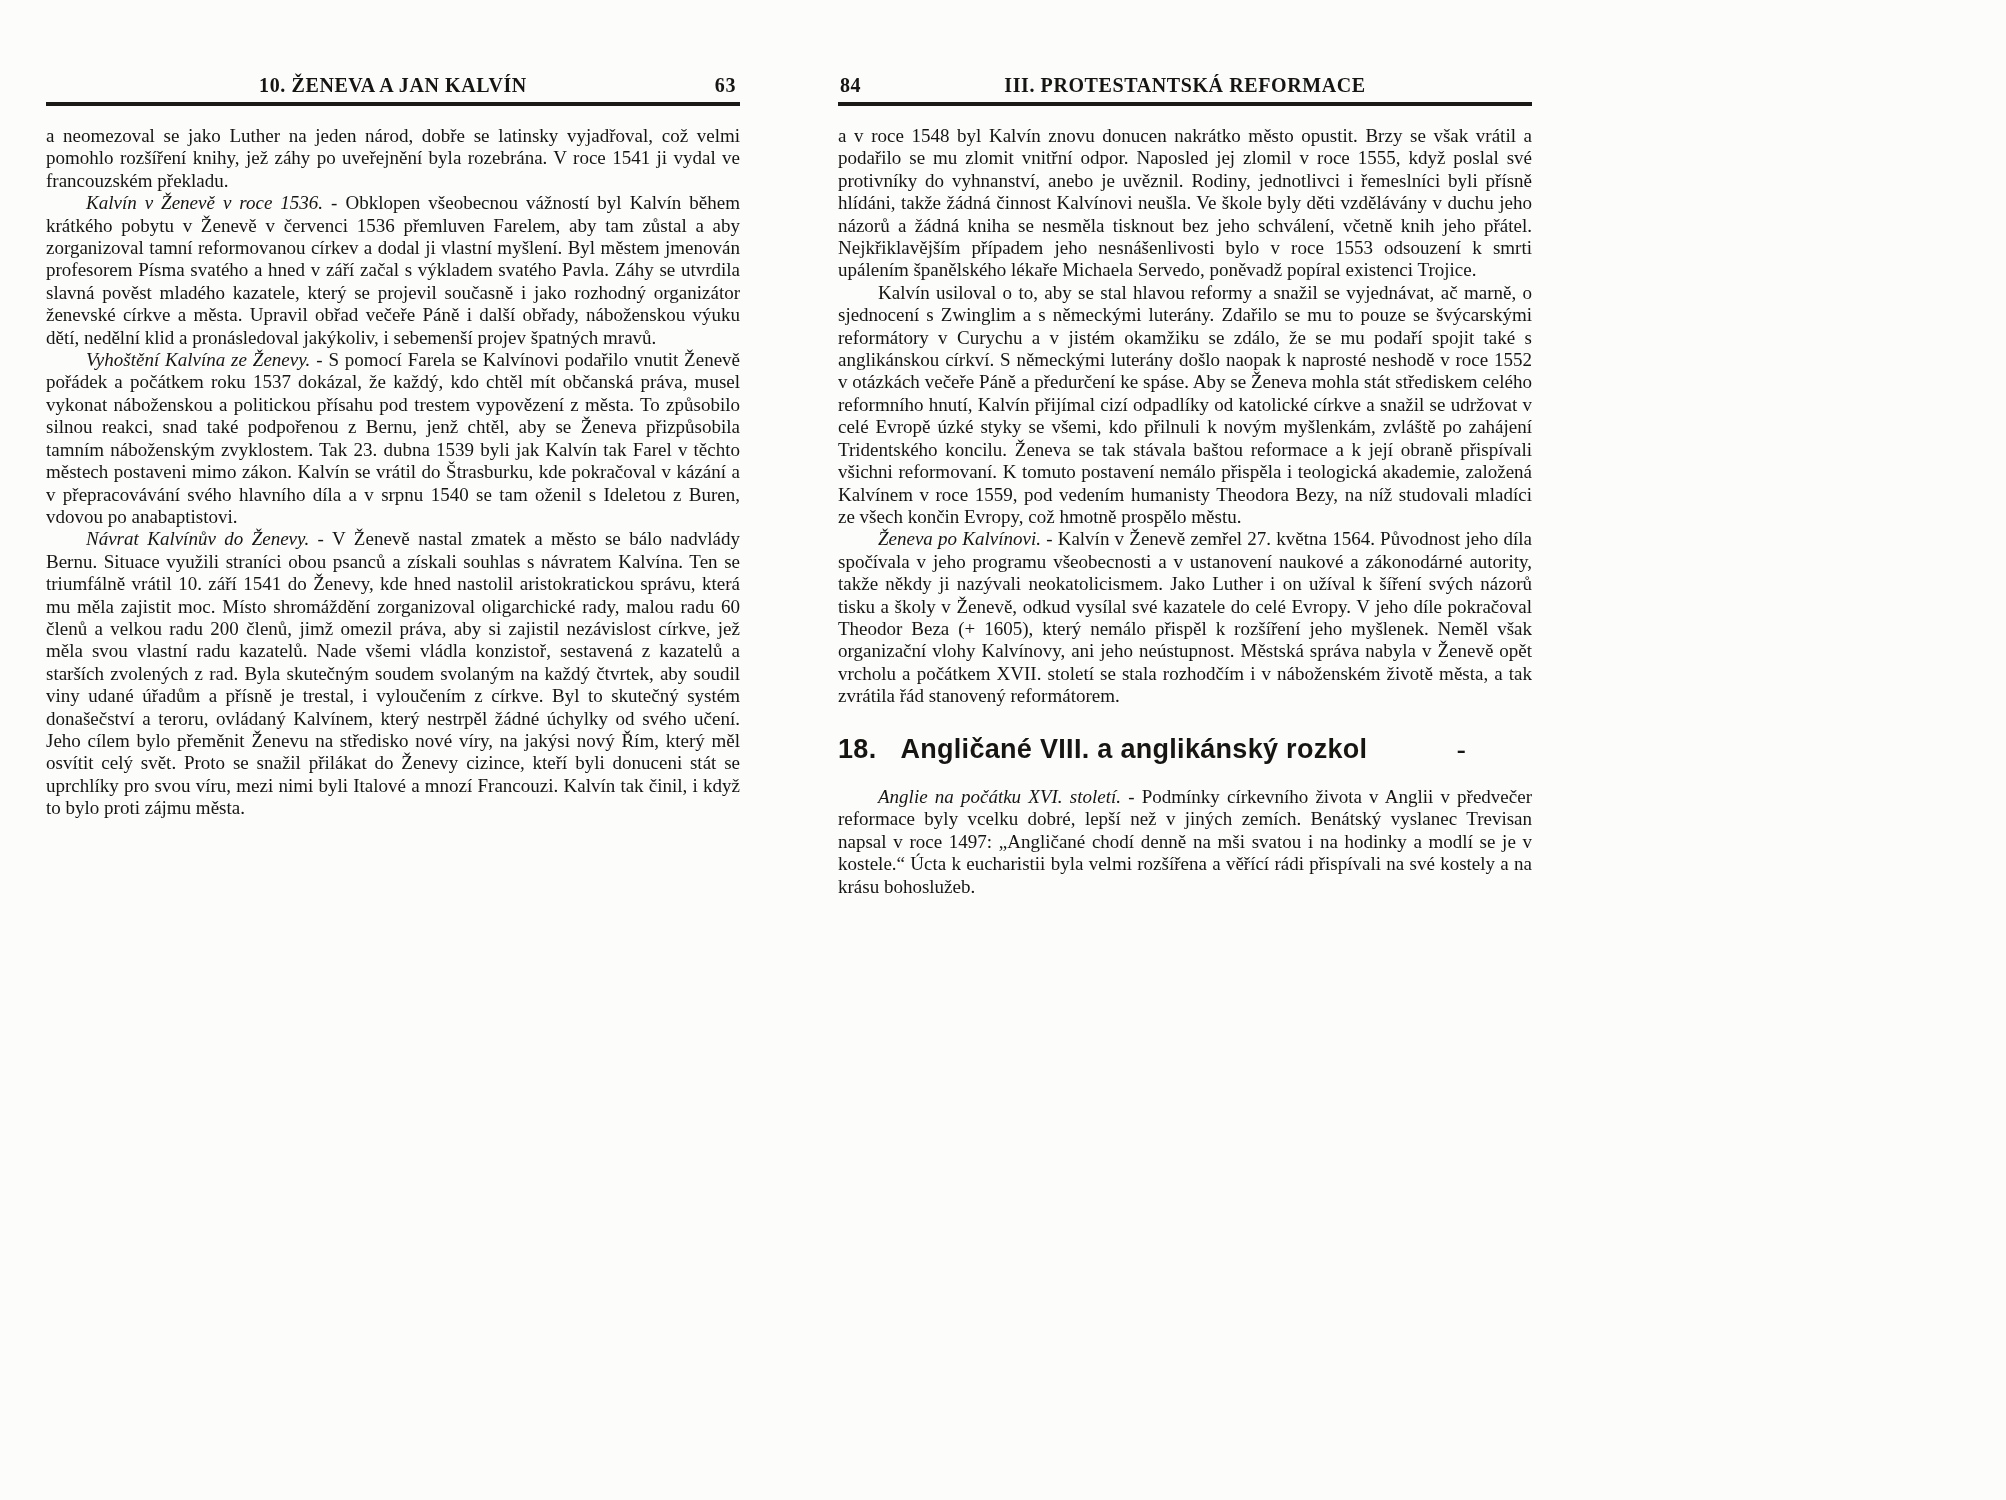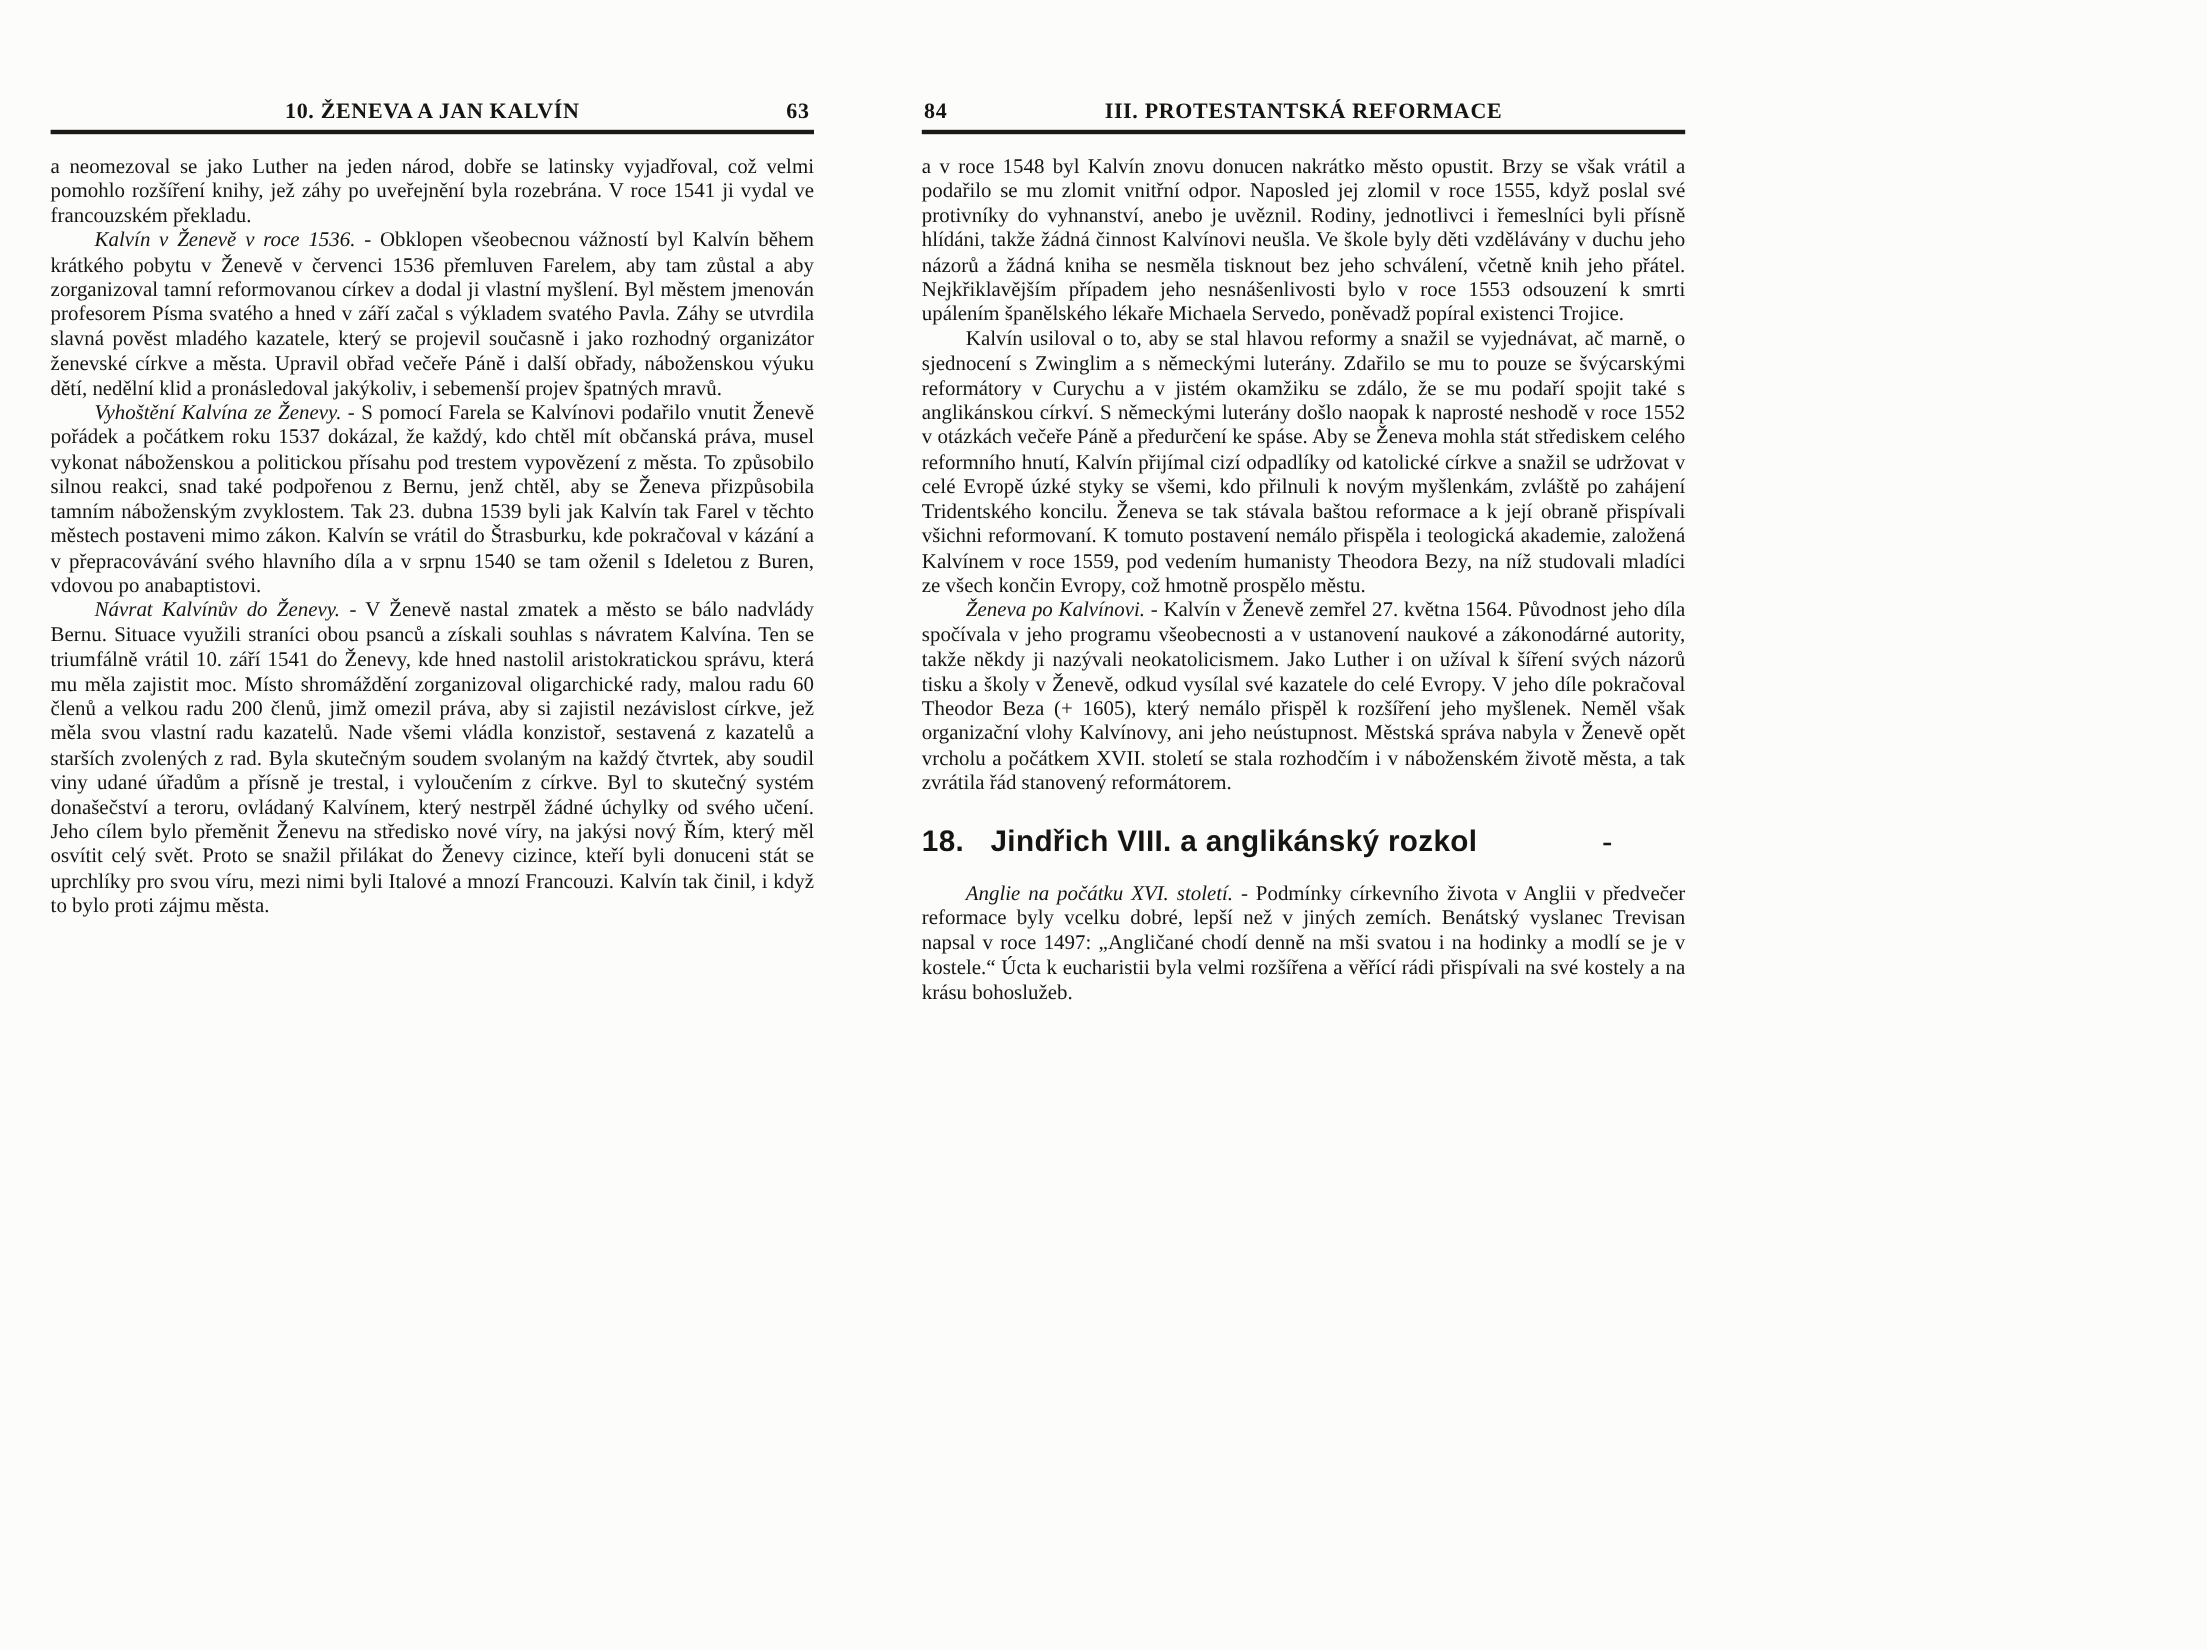--- a/index.html
+++ b/index.html
@@ -10,21 +10,20 @@
     background: #fcfcfb;
     font-family: "Liberation Serif", "DejaVu Serif", serif;
     color: #171512;
     position: relative;
     overflow: hidden;
   }
   .page {
     position: absolute;
     top: 74px;
     width: 694px;
-    margin-top: 16px;
   }
   #left-page  { left: 46px; }
   #right-page { left: 838px; }
 
   .page-header {
     position: relative;
     height: 28px;
     border-bottom: 4px solid #1c1a17;
     font-weight: bold;
     font-size: 20px;
@@ -88,19 +87,19 @@
   <div class="page-header">
     <div class="pn-left">84</div>
     <div class="header-title">III. PROTESTANTSKÁ REFORMACE</div>
   </div>
   <div class="page-body">
     <p><span>a v roce 1548 byl Kalvín znovu donucen nakrátko město opustit. Brzy se však vrátil a podařilo se mu zlomit vnitřní odpor. Naposled jej zlomil v roce 1555, když poslal své protivníky do vyhnanství, anebo je uvěznil. Rodiny, jednotlivci i řemeslníci byli přísně hlídáni, takže žádná činnost Kalvínovi neušla. Ve škole byly děti vzdělávány v duchu jeho názorů a žádná kniha se nesměla tisknout bez jeho schválení, včetně knih jeho přátel. Nejkřiklavějším případem jeho nesnášenlivosti bylo v roce 1553 odsouzení k smrti upálením španělského lékaře Michaela Servedo, poněvadž popíral existenci Trojice.</span></p>
     <p class="indent"><span>Kalvín usiloval o to, aby se stal hlavou reformy a snažil se vyjednávat, ač marně, o sjednocení s Zwinglim a s německými luterány. Zdařilo se mu to pouze se švýcarskými reformátory v Curychu a v jistém okamžiku se zdálo, že se mu podaří spojit také s anglikánskou církví. S německými luterány došlo naopak k naprosté neshodě v roce 1552 v otázkách večeře Páně a předurčení ke spáse. Aby se Ženeva mohla stát střediskem celého reformního hnutí, Kalvín přijímal cizí odpadlíky od katolické církve a snažil se udržovat v celé Evropě úzké styky se všemi, kdo přilnuli k novým myšlenkám, zvláště po zahájení Tridentského koncilu. Ženeva se tak stávala baštou reformace a k její obraně přispívali všichni reformovaní. K tomuto postavení nemálo přispěla i teologická akademie, založená Kalvínem v roce 1559, pod vedením humanisty Theodora Bezy, na níž studovali mladíci ze všech končin Evropy, což hmotně prospělo městu.</span></p>
     <p class="indent"><span class="lead">Ženeva po Kalvínovi.</span><span> - Kalvín v Ženevě zemřel 27. května 1564. Původnost jeho díla spočívala v jeho programu všeobecnosti a v ustanovení naukové a zákonodárné autority, takže někdy ji nazývali neokatolicismem. Jako Luther i on užíval k šíření svých názorů tisku a školy v Ženevě, odkud vysílal své kazatele do celé Evropy. V jeho díle pokračoval Theodor Beza (+ 1605), který nemálo přispěl k rozšíření jeho myšlenek. Neměl však organizační vlohy Kalvínovy, ani jeho neústupnost. Městská správa nabyla v Ženevě opět vrcholu a počátkem XVII. století se stala rozhodčím i v náboženském životě města, a tak zvrátila řád stanovený reformátorem.</span></p>
 
     <div class="section-heading">
-      <span class="section-number">18.</span><span>Jindřich VIII. a anglikánský rozkol</span>
+      <span class="section-number">18.</span><span>Angličané VIII. a anglikánský rozkol</span>
       <span class="margin-mark">-</span>
     </div>
 
     <p class="indent"><span class="lead">Anglie na počátku XVI. století.</span><span> - Podmínky církevního života v Anglii v předvečer reformace byly vcelku dobré, lepší než v jiných zemích. Benátský vyslanec Trevisan napsal v roce 1497: „Angličané chodí denně na mši svatou i na hodinky a modlí se je v kostele.“ Úcta k eucharistii byla velmi rozšířena a věřící rádi přispívali na své kostely a na krásu bohoslužeb.</span></p>
   </div>
 </div>
 
 </body></html>

